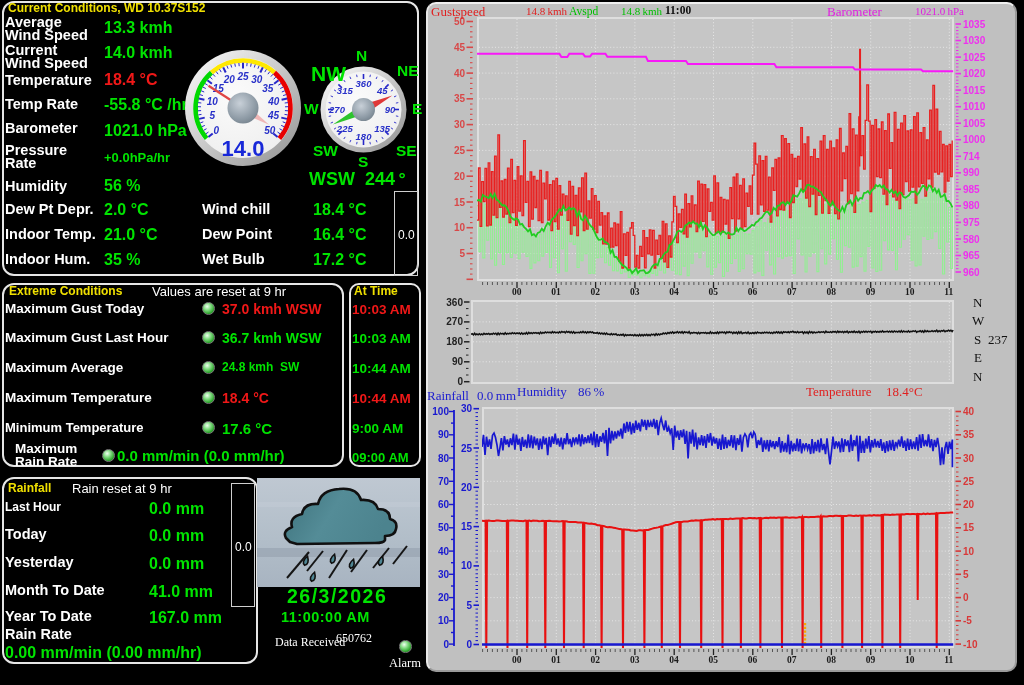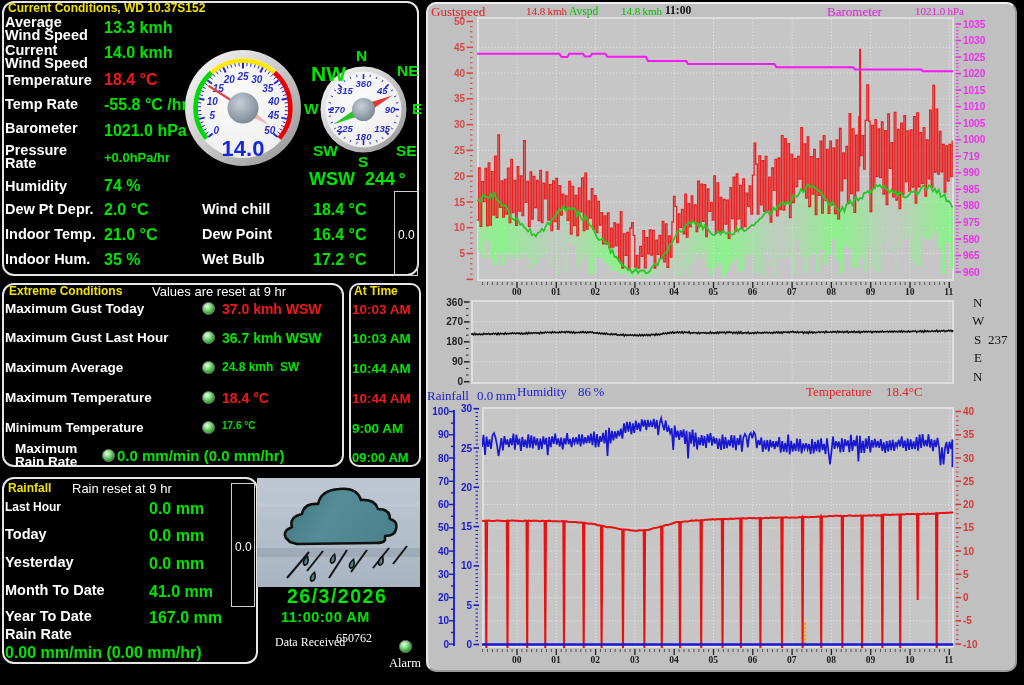--- a/index.html
+++ b/index.html
@@ -584,21 +584,21 @@
 <div class="al red" style="right:559px;top:66.6px">40</div>
 <div class="al red" style="right:559px;top:40.8px">45</div>
 <div class="al red" style="right:559px;top:15.0px">50</div>
 <div class="al mag" style="left:963px;top:265.5px">960</div>
 <div class="al mag" style="left:963px;top:249.0px">965</div>
 <div class="al mag" style="left:963px;top:232.5px">580</div>
 <div class="al mag" style="left:963px;top:215.9px">975</div>
 <div class="al mag" style="left:963px;top:199.4px">980</div>
 <div class="al mag" style="left:963px;top:182.8px">985</div>
 <div class="al mag" style="left:963px;top:166.3px">990</div>
-<div class="al mag" style="left:963px;top:149.8px">719</div>
+<div class="al mag" style="left:963px;top:149.8px">714</div>
 <div class="al mag" style="left:963px;top:133.2px">1000</div>
 <div class="al mag" style="left:963px;top:116.7px">1005</div>
 <div class="al mag" style="left:963px;top:100.2px">1010</div>
 <div class="al mag" style="left:963px;top:83.6px">1015</div>
 <div class="al mag" style="left:963px;top:67.1px">1020</div>
 <div class="al mag" style="left:963px;top:50.6px">1025</div>
 <div class="al mag" style="left:963px;top:34.0px">1030</div>
 <div class="al mag" style="left:963px;top:17.5px">1035</div>
 <div class="al blk" style="right:561px;top:375.2px">0</div>
 <div class="al blk" style="right:561px;top:355.3px">90</div>
@@ -685,21 +685,21 @@
 <div class="t gv" style="left:104px;top:44px">14.0 kmh</div>
 <div class="t wl" style="left:5px;top:74px">Temperature</div>
 <div class="t rv" style="left:104px;top:71px">18.4 °C</div>
 <div class="t wl" style="left:5px;top:98px">Temp Rate</div>
 <div class="t gv" style="left:104px;top:96px">-55.8 °C /hr</div>
 <div class="t wl" style="left:5px;top:122px">Barometer</div>
 <div class="t gv" style="left:104px;top:122px">1021.0 hPa</div>
 <div class="t wl" style="left:5px;top:144px">Pressure<br>Rate</div>
 <div class="t gv2" style="left:104px;top:150px">+0.0hPa/hr</div>
 <div class="t wl" style="left:5px;top:180px">Humidity</div>
-<div class="t gv" style="left:104px;top:177px">74 %</div>
+<div class="t gv" style="left:104px;top:177px">56 %</div>
 <div class="t wl" style="left:5px;top:203px">Dew Pt Depr.</div>
 <div class="t gv" style="left:104px;top:201px">2.0 °C</div>
 <div class="t wl" style="left:5px;top:228px">Indoor Temp.</div>
 <div class="t gv" style="left:104px;top:226px">21.0 °C</div>
 <div class="t wl" style="left:5px;top:253px">Indoor Hum.</div>
 <div class="t gv" style="left:104px;top:251px">35 %</div>
 <div class="t wl" style="left:202px;top:203px">Wind chill</div>
 <div class="t gv" style="left:313px;top:201px">18.4 °C</div>
 <div class="t wl" style="left:202px;top:228px">Dew Point</div>
 <div class="t gv" style="left:313px;top:226px">16.4 °C</div>
@@ -877,21 +877,21 @@
 <div class="t wl" style="left:5px;top:362px;font-size:13.5px">Maximum Average</div>
 <div class="led" style="left:202px;top:361px;width:13px;height:13px"></div>
 <div class="t gv2" style="left:222px;top:360px;font-size:12px">24.8 kmh&nbsp; SW</div>
 <div class="t gv2" style="left:352px;top:361px;font-size:13.5px">10:44 AM</div>
 <div class="t wl" style="left:5px;top:392px;font-size:13.5px">Maximum Temperature</div>
 <div class="led" style="left:202px;top:391px;width:13px;height:13px"></div>
 <div class="t rv2" style="left:222px;top:390px;font-size:14px">18.4 °C</div>
 <div class="t rv2" style="left:352px;top:391px;font-size:13.5px">10:44 AM</div>
 <div class="t wl" style="left:5px;top:422px;font-size:13px">Minimum Temperature</div>
 <div class="led" style="left:202px;top:421px;width:13px;height:13px"></div>
-<div class="t gv2" style="left:222px;top:420px;font-size:10px">17.6 °C</div>
+<div class="t gv2" style="left:222px;top:420px;font-size:15px">17.6 °C</div>
 <div class="t gv2" style="left:352px;top:421px;font-size:13.5px">9:00 AM</div>
 <div class="t wl" style="left:15px;top:443px;font-size:13.5px">Maximum<br>Rain Rate</div>
 <div class="led" style="left:102px;top:449px;width:13px;height:13px"></div>
 <div class="t gv" style="left:117px;top:447px;font-size:15px">0.0 mm/min (0.0 mm/hr)</div>
 <div class="t gv2" style="left:352px;top:450px;font-size:13px">09:00 AM</div>
 <div class="panel" style="left:2px;top:477px;width:256px;height:187px"></div>
 <div class="t yel" style="left:8px;top:481px">Rainfall</div>
 <div class="t wr" style="left:72px;top:481px">Rain reset at 9 hr</div>
 <div class="t wl" style="left:5px;top:501px;font-size:12px">Last Hour</div>
 <div class="t gv" style="left:149px;top:500px">0.0 mm</div>

